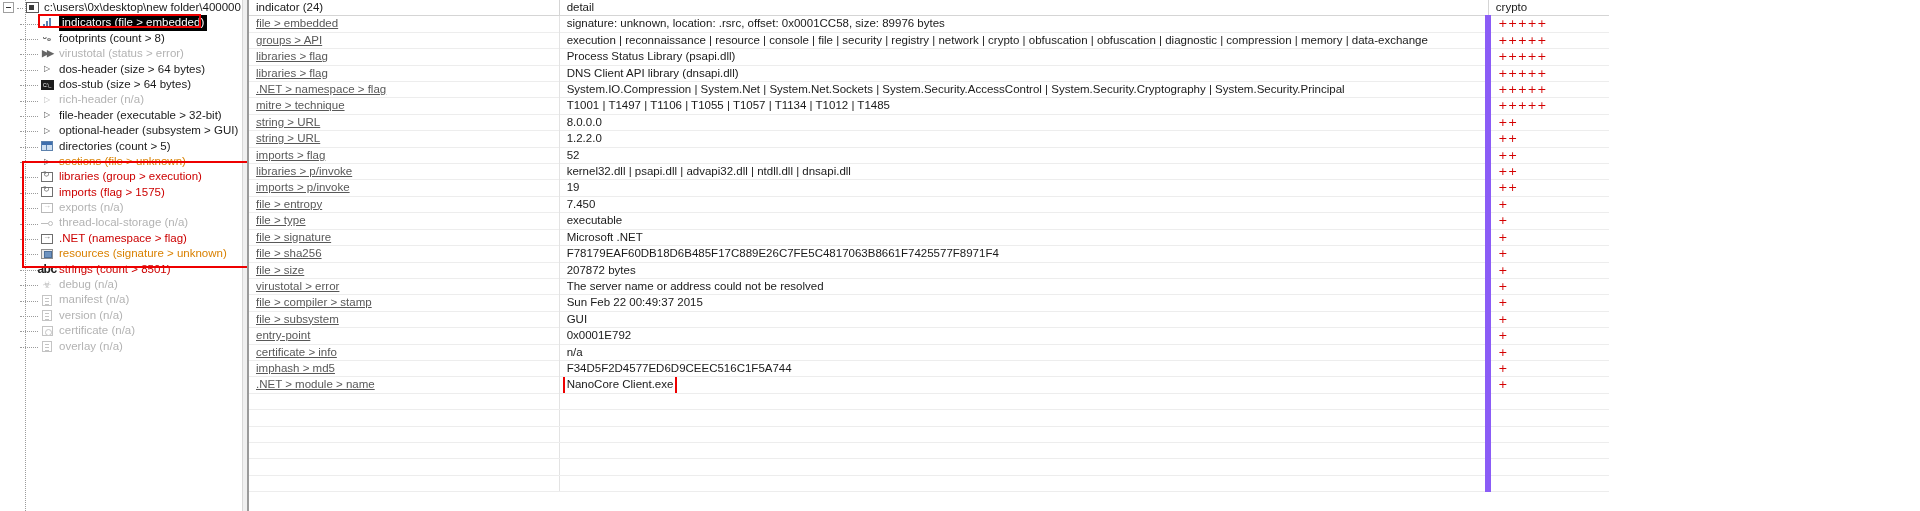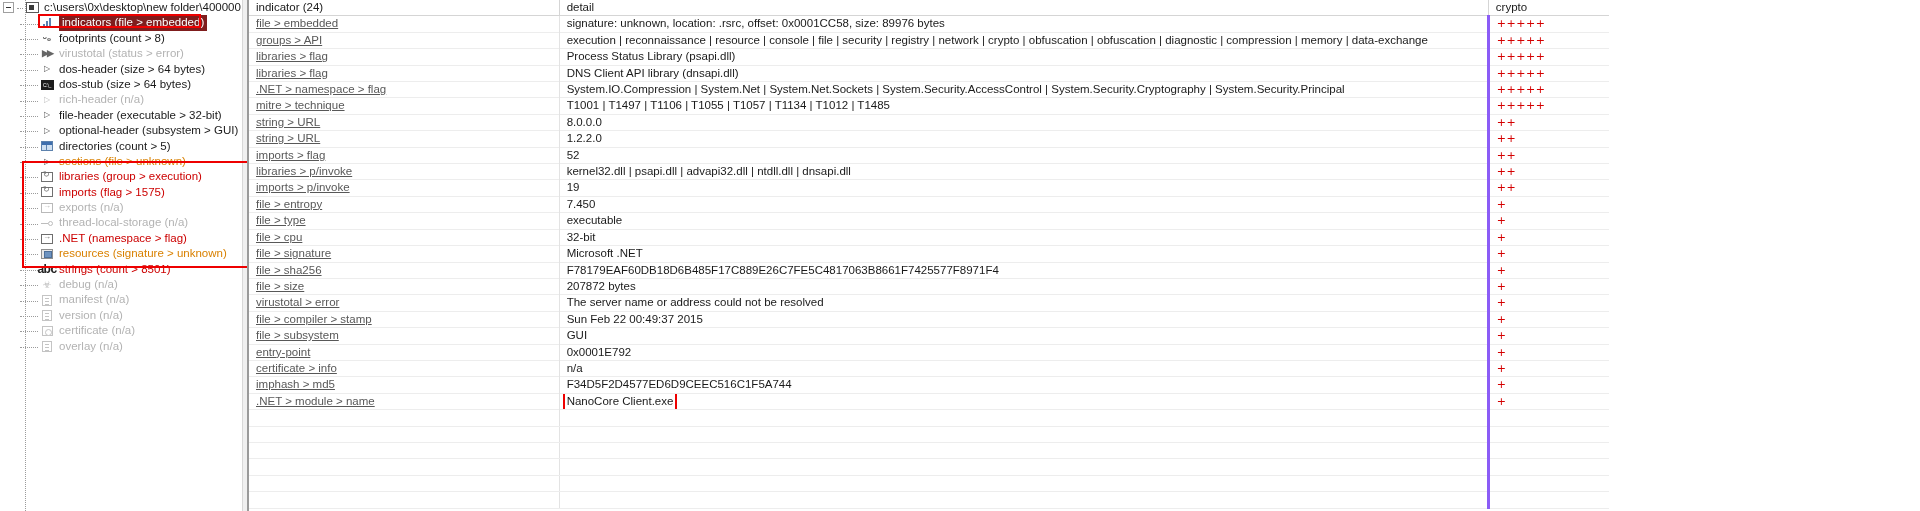--- a/index.html
+++ b/index.html
@@ -85,21 +85,21 @@
     font-size: 9px;
     line-height: 1;
     position: relative;
   }
   .tree-label { display: inline-block; }
 
   .lbl-black   { color: #1a1a1a; }
   .lbl-gray    { color: #b3b3b3; }
   .lbl-orange  { color: #d98000; }
   .lbl-red     { color: #cc0000; }
-  .lbl-sel     { color: #ffffff; background: #7f1d1d; padding: 0 3px; }
+  .lbl-sel     { color: #ffffff; background: #000000; padding: 0 3px; }
 
   
   .ic-file {
     width: 13px; height: 11px; background: #fff;
     border: 1px solid #5a5a5a;
     position: relative;
   }
   .ic-file::after {
     content: ""; position: absolute; left: 2px; top: 2px;
     width: 5px; height: 5px; background: #3a3a3a;
@@ -218,21 +218,21 @@
     vertical-align: middle;
   }
   table.grid thead th {
     border-bottom: 1px solid #d5d5d5;
     color: #1a1a1a;
     background: #ffffff;
   }
   table.grid tbody tr { border-bottom: 1px solid #ededed; }
   table.grid tbody td { background: #ffffff; }
   td.col-ind { width: 257px; border-right: 1px solid #e3e3e3; }
-  td.col-det { width: 770px; border-right: 3px solid #8b5cf6; }
+  td.col-det { width: 770px; border-right: 6px solid #8b5cf6; }
   td.col-lvl { width: 100px; }
   th.col-ind { width: 257px; border-right: 1px solid #d5d5d5; }
   th.col-det { width: 770px; border-right: 1px solid #d5d5d5; }
   th.col-lvl { width: 100px; }
   .ind-link {
     text-decoration: underline;
     color: #585858;
     cursor: pointer;
   }
   .lvl {
@@ -503,25 +503,20 @@
             <td class="col-ind"><span class="ind-link">file &gt; entropy</span></td>
             <td class="col-det"><span>7.450</span></td>
             <td class="col-lvl"><span class="lvl">+</span></td>
           </tr>
           <tr>
             <td class="col-ind"><span class="ind-link">file &gt; type</span></td>
             <td class="col-det"><span>executable</span></td>
             <td class="col-lvl"><span class="lvl">+</span></td>
           </tr>
           <tr>
-            <td class="col-ind"><span class="ind-link">file &gt; cpu</span></td>
-            <td class="col-det"><span>32-bit</span></td>
-            <td class="col-lvl"><span class="lvl">+</span></td>
-          </tr>
-          <tr>
             <td class="col-ind"><span class="ind-link">file &gt; signature</span></td>
             <td class="col-det"><span>Microsoft .NET</span></td>
             <td class="col-lvl"><span class="lvl">+</span></td>
           </tr>
           <tr>
             <td class="col-ind"><span class="ind-link">file &gt; sha256</span></td>
             <td class="col-det"><span>F78179EAF60DB18D6B485F17C889E26C7FE5C4817063B8661F7425577F8971F4</span></td>
             <td class="col-lvl"><span class="lvl">+</span></td>
           </tr>
           <tr>

